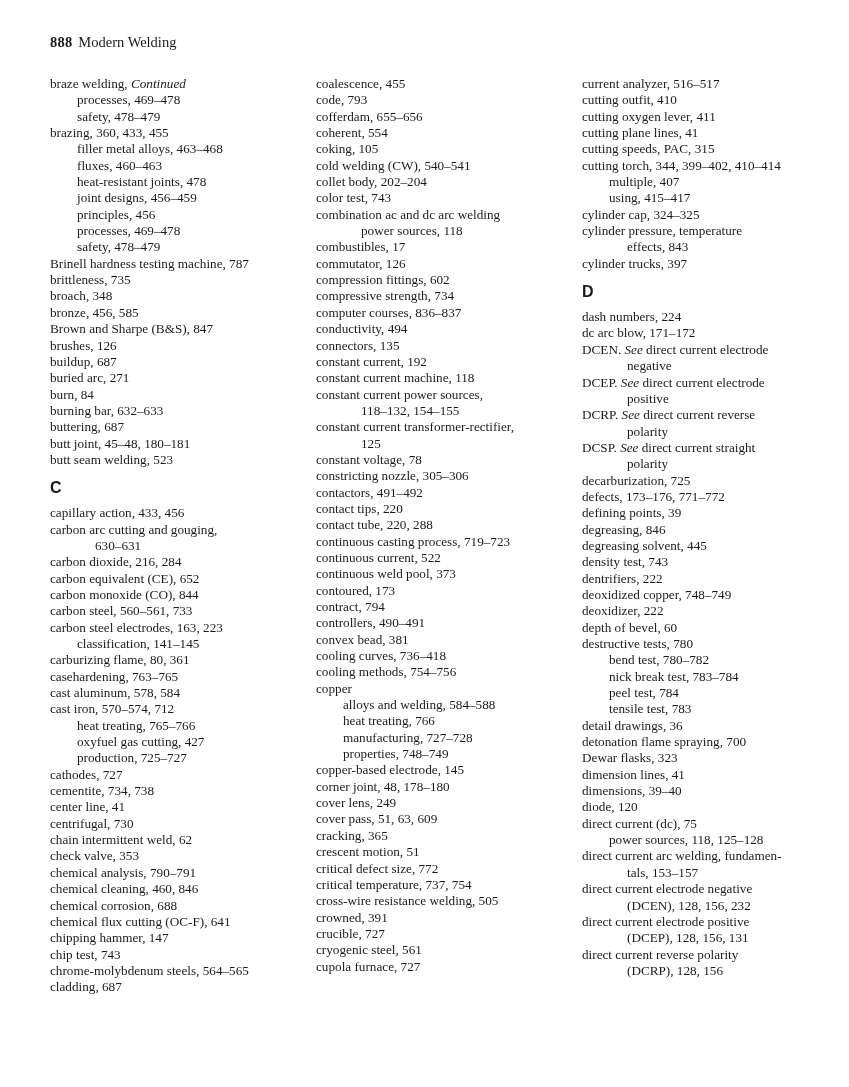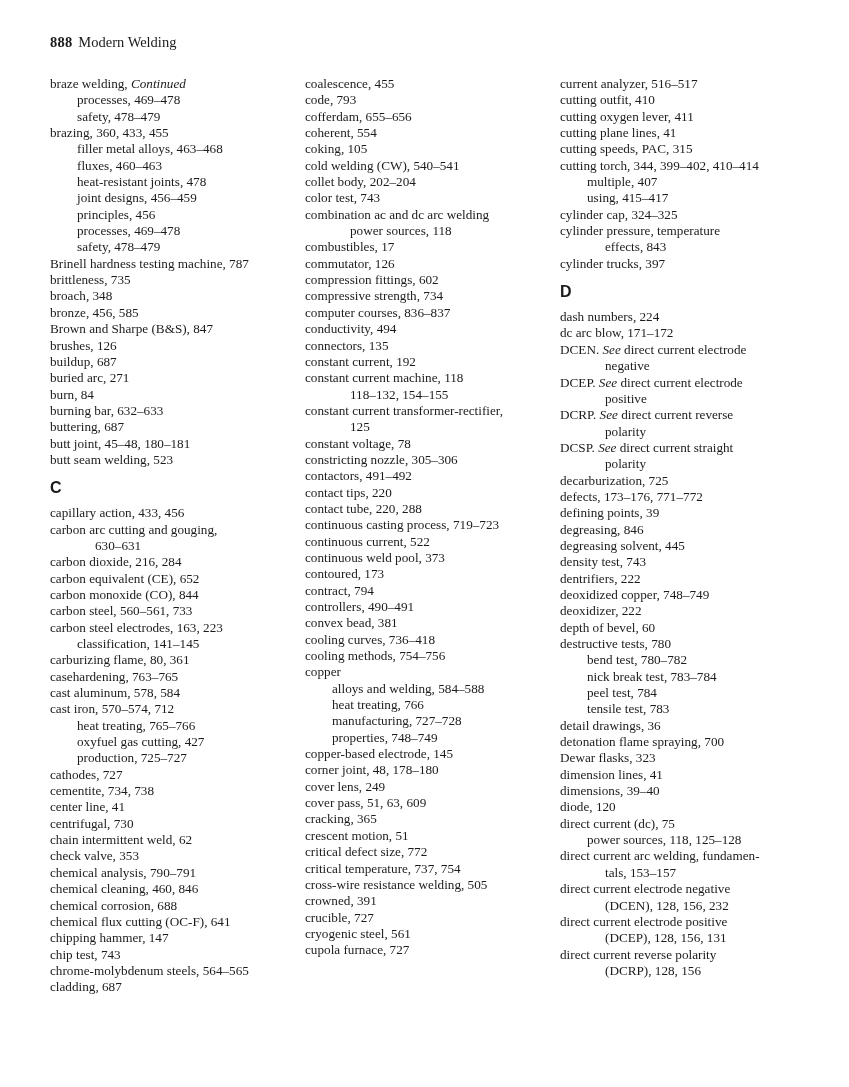--- a/index.html
+++ b/index.html
@@ -26,21 +26,21 @@
   }
   .page-number {
     font-weight: bold;
     letter-spacing: 0.2px;
   }
   .book-title {
     margin-left: 6px;
   }
   .columns {
     display: flex;
-    gap: 12px;
+    gap: 23px;
   }
   .col {
     width: 243px;
     flex: 0 0 243px;
   }
   .line {
     font-size: 13.2px;
     line-height: 16.35px;
     white-space: nowrap;
   }
@@ -135,20 +135,21 @@
         <div class="line ind2">power sources, 118</div>
         <div class="line ind0">combustibles, 17</div>
         <div class="line ind0">commutator, 126</div>
         <div class="line ind0">compression fittings, 602</div>
         <div class="line ind0">compressive strength, 734</div>
         <div class="line ind0">computer courses, 836–837</div>
         <div class="line ind0">conductivity, 494</div>
         <div class="line ind0">connectors, 135</div>
         <div class="line ind0">constant current, 192</div>
         <div class="line ind0">constant current machine, 118</div>
+        <div class="line ind0">constant current power sources,</div>
         <div class="line ind2">118–132, 154–155</div>
         <div class="line ind0">constant current transformer-rectifier,</div>
         <div class="line ind2">125</div>
         <div class="line ind0">constant voltage, 78</div>
         <div class="line ind0">constricting nozzle, 305–306</div>
         <div class="line ind0">contactors, 491–492</div>
         <div class="line ind0">contact tips, 220</div>
         <div class="line ind0">contact tube, 220, 288</div>
         <div class="line ind0">continuous casting process, 719–723</div>
         <div class="line ind0">continuous current, 522</div>

